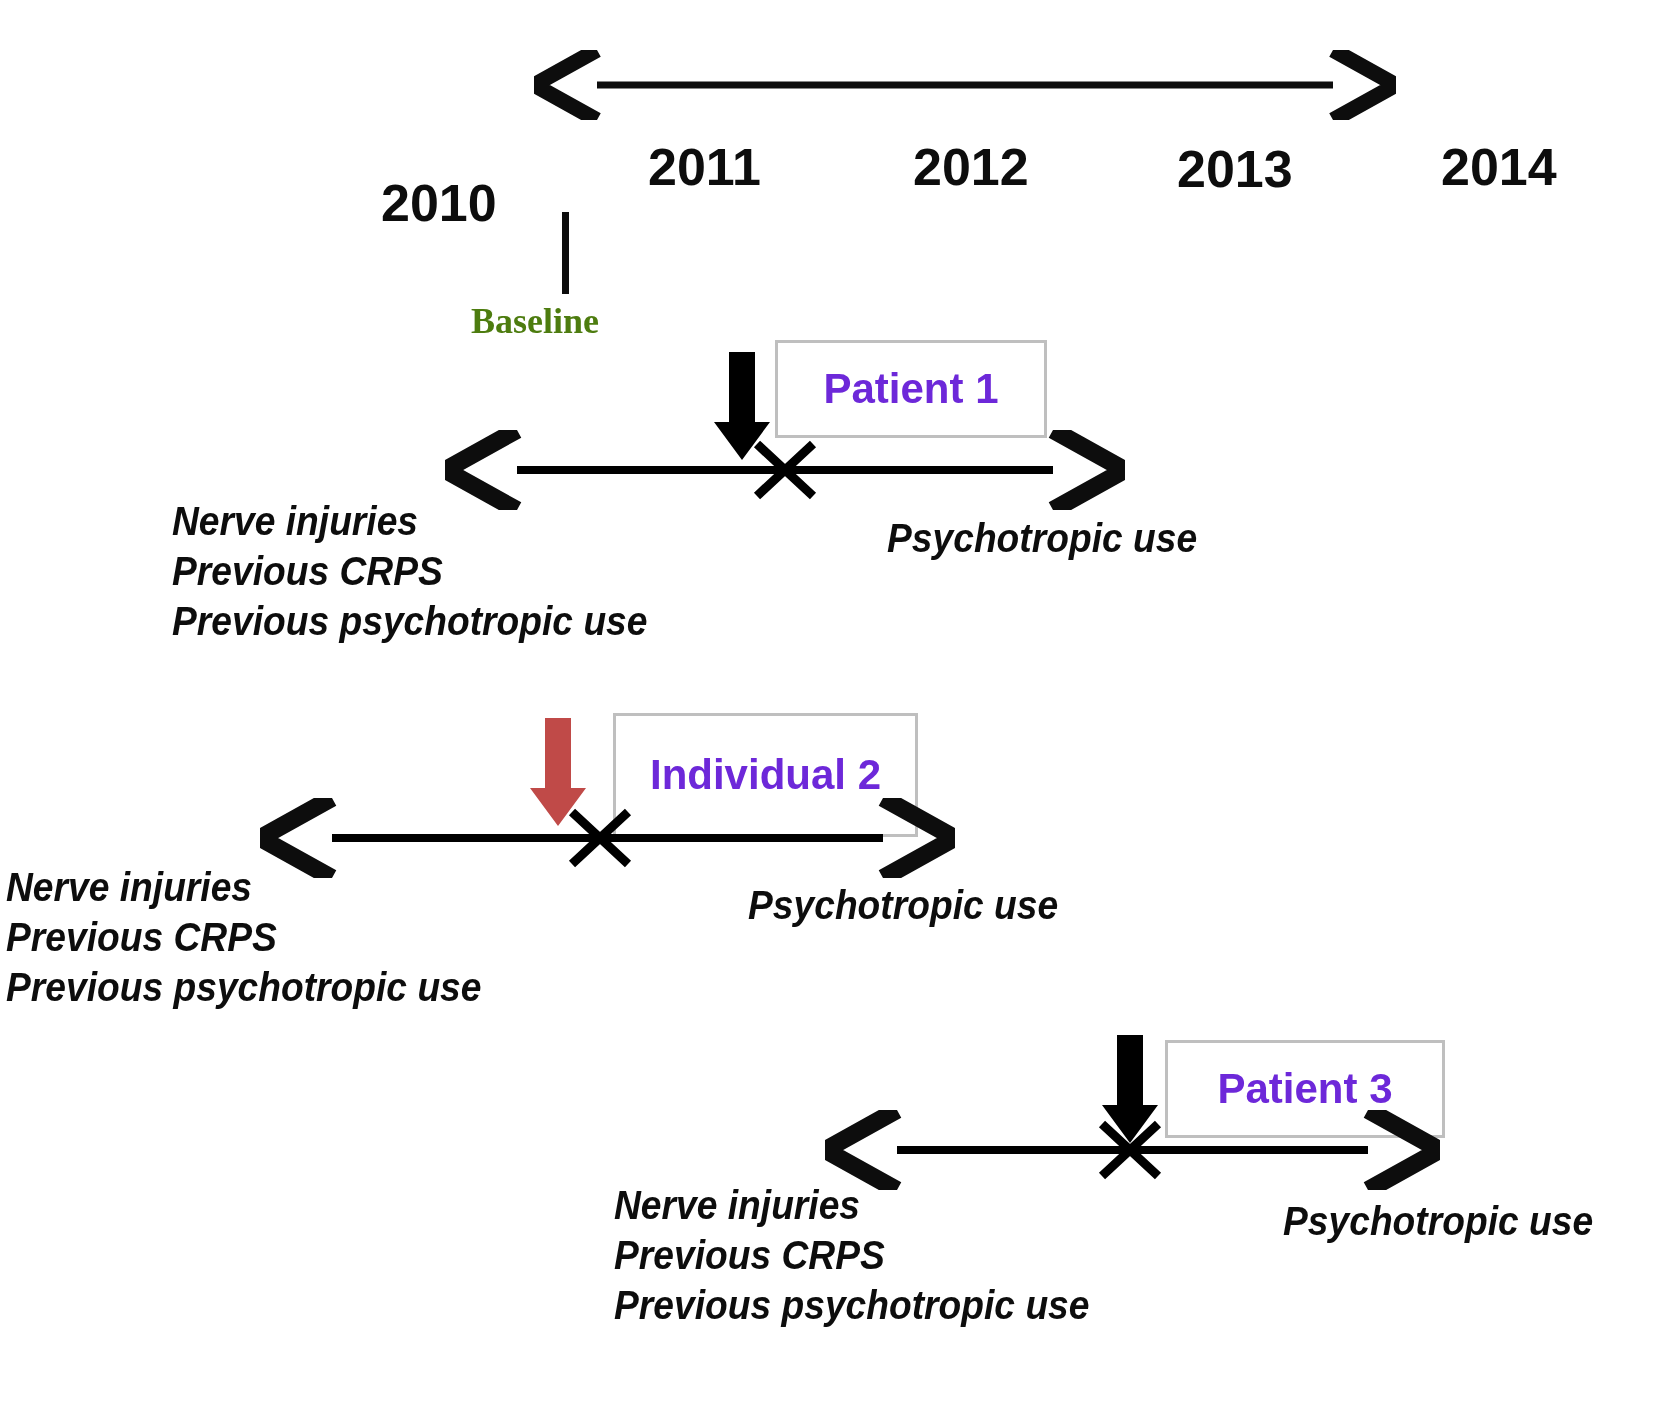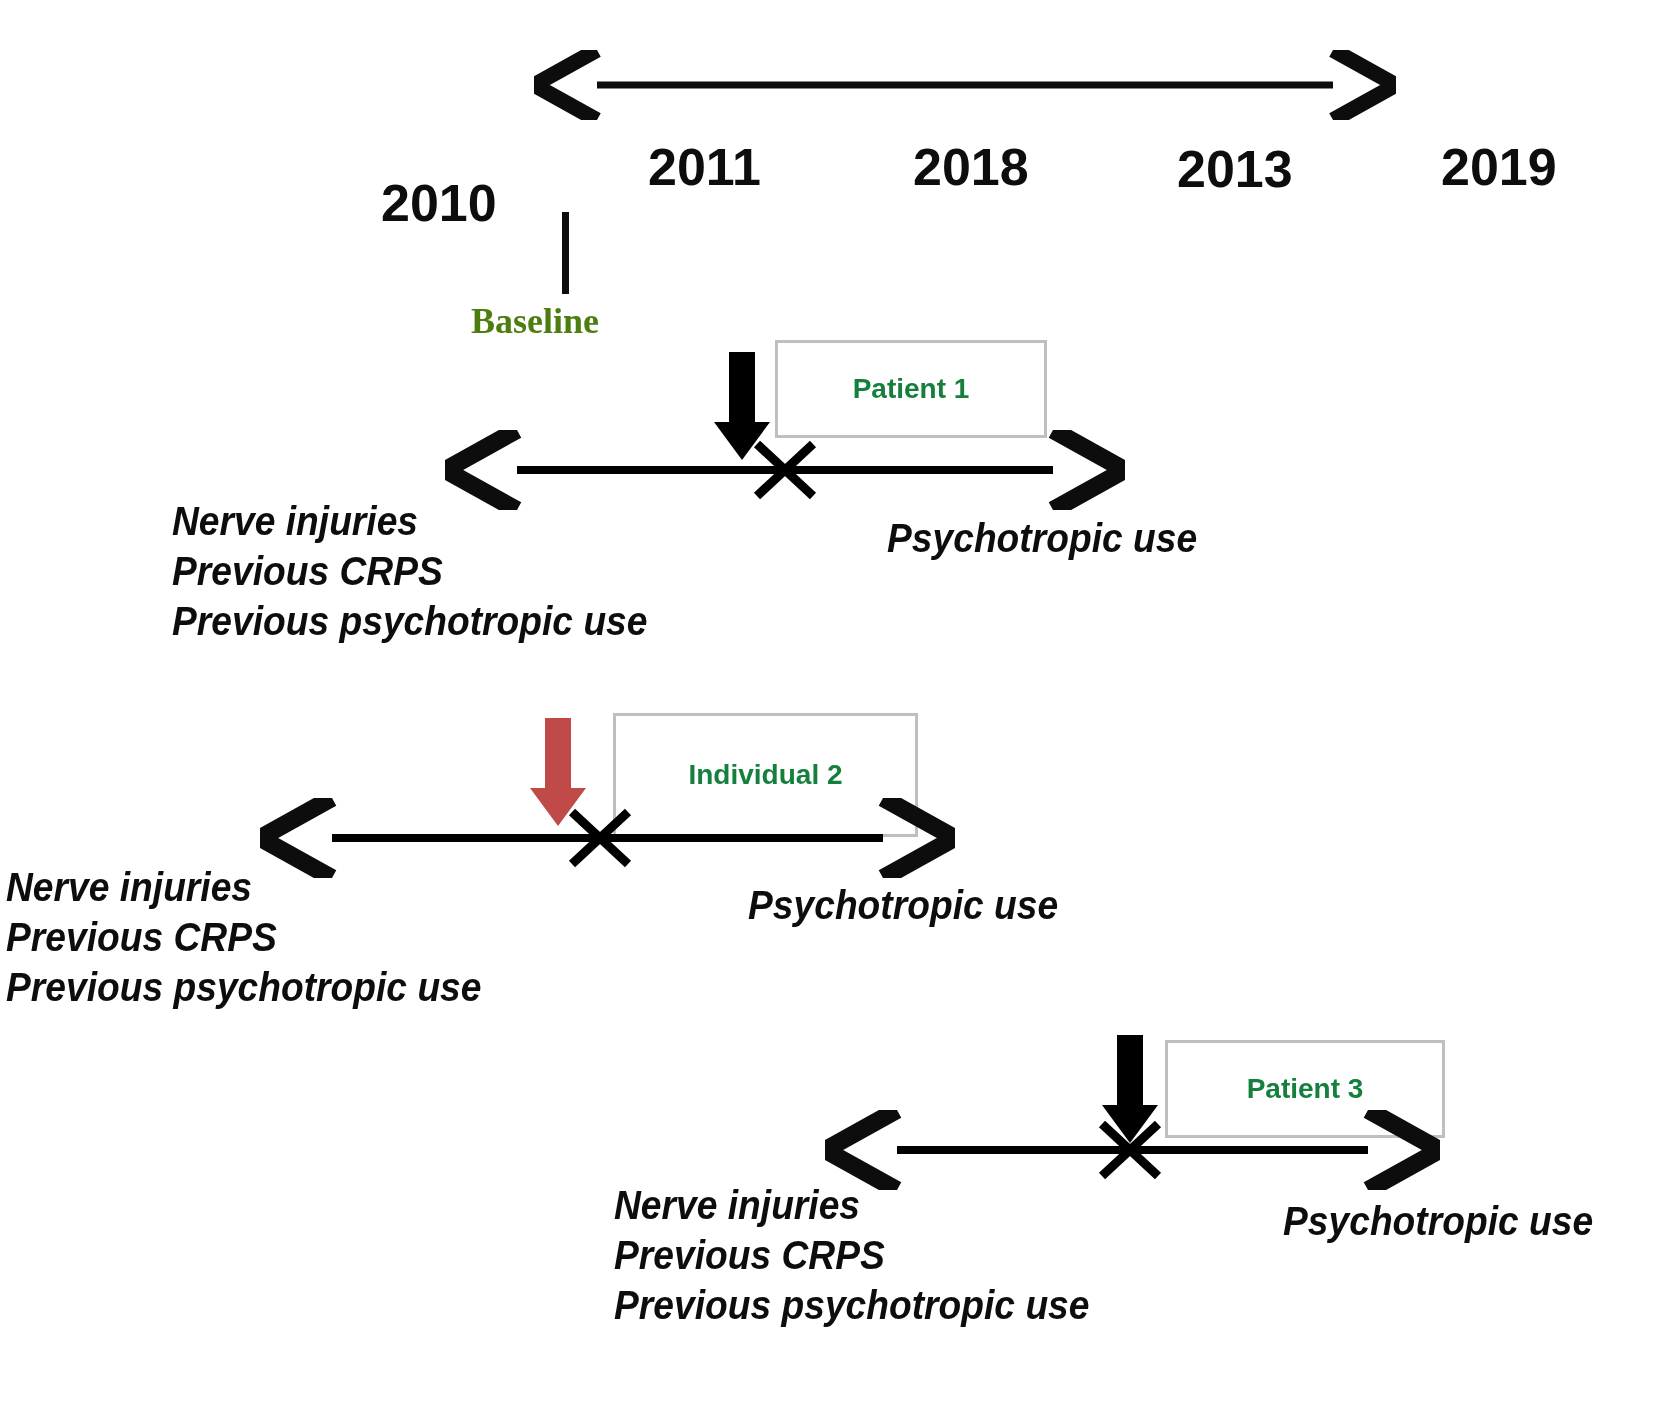--- a/index.html
+++ b/index.html
@@ -56,22 +56,22 @@
     border: 3px solid #bfbfbf;
     background: #ffffff;
     box-sizing: border-box;
     display: flex;
     align-items: center;
     justify-content: center;
   }
   .person-box-label {
     font-family: "Liberation Sans", sans-serif;
     font-weight: bold;
-    font-size: 28px;
-    color: #15803d;
+    font-size: 42px;
+    color: #6d28d9;
     white-space: nowrap;
   }
 
   
   .ann {
     font-family: "Liberation Sans", sans-serif;
     font-weight: bold;
     font-style: italic;
     font-size: 40px;
     color: #0d0d0d;
@@ -96,23 +96,23 @@
       </marker>
       <marker id="mkR" markerWidth="10" markerHeight="10" refX="1" refY="5" orient="auto" markerUnits="strokeWidth">
         <path d="M1,0 L10,5 L1,10" fill="none" stroke="#0d0d0d" stroke-width="2.2" stroke-linecap="butt" stroke-linejoin="miter"></path>
       </marker>
     </defs>
     <line x1="22" y1="30" x2="758" y2="30" stroke="#0d0d0d" stroke-width="7" marker-start="url(#mkL)" marker-end="url(#mkR)"></line>
   </svg>
 
   <div class="abs year" style="left:381px; top:137px;margin-top:36px;">2010</div>
   <div class="abs year" style="left:648px; top:137px;">2011</div>
-  <div class="abs year" style="left:913px; top:137px;">2018</div>
+  <div class="abs year" style="left:913px; top:137px;">2012</div>
   <div class="abs year" style="left:1177px; top:139px;">2013</div>
-  <div class="abs year" style="left:1441px; top:137px;">2019</div>
+  <div class="abs year" style="left:1441px; top:137px;">2014</div>
 
   <div class="abs baseline-tick" style="left:562px; top:212px; height:82px;"></div>
   <div class="abs baseline-label" style="left:471px; top:300px;">Baseline</div>
 
   <div>
 
     <svg class="abs" style="left:712px; top:352px;" width="60" height="110">
       <path d="M17,0 L43,0 L43,70 L58,70 L30,108 L2,70 L17,70 Z" fill="#000000"></path>
     </svg>
 

